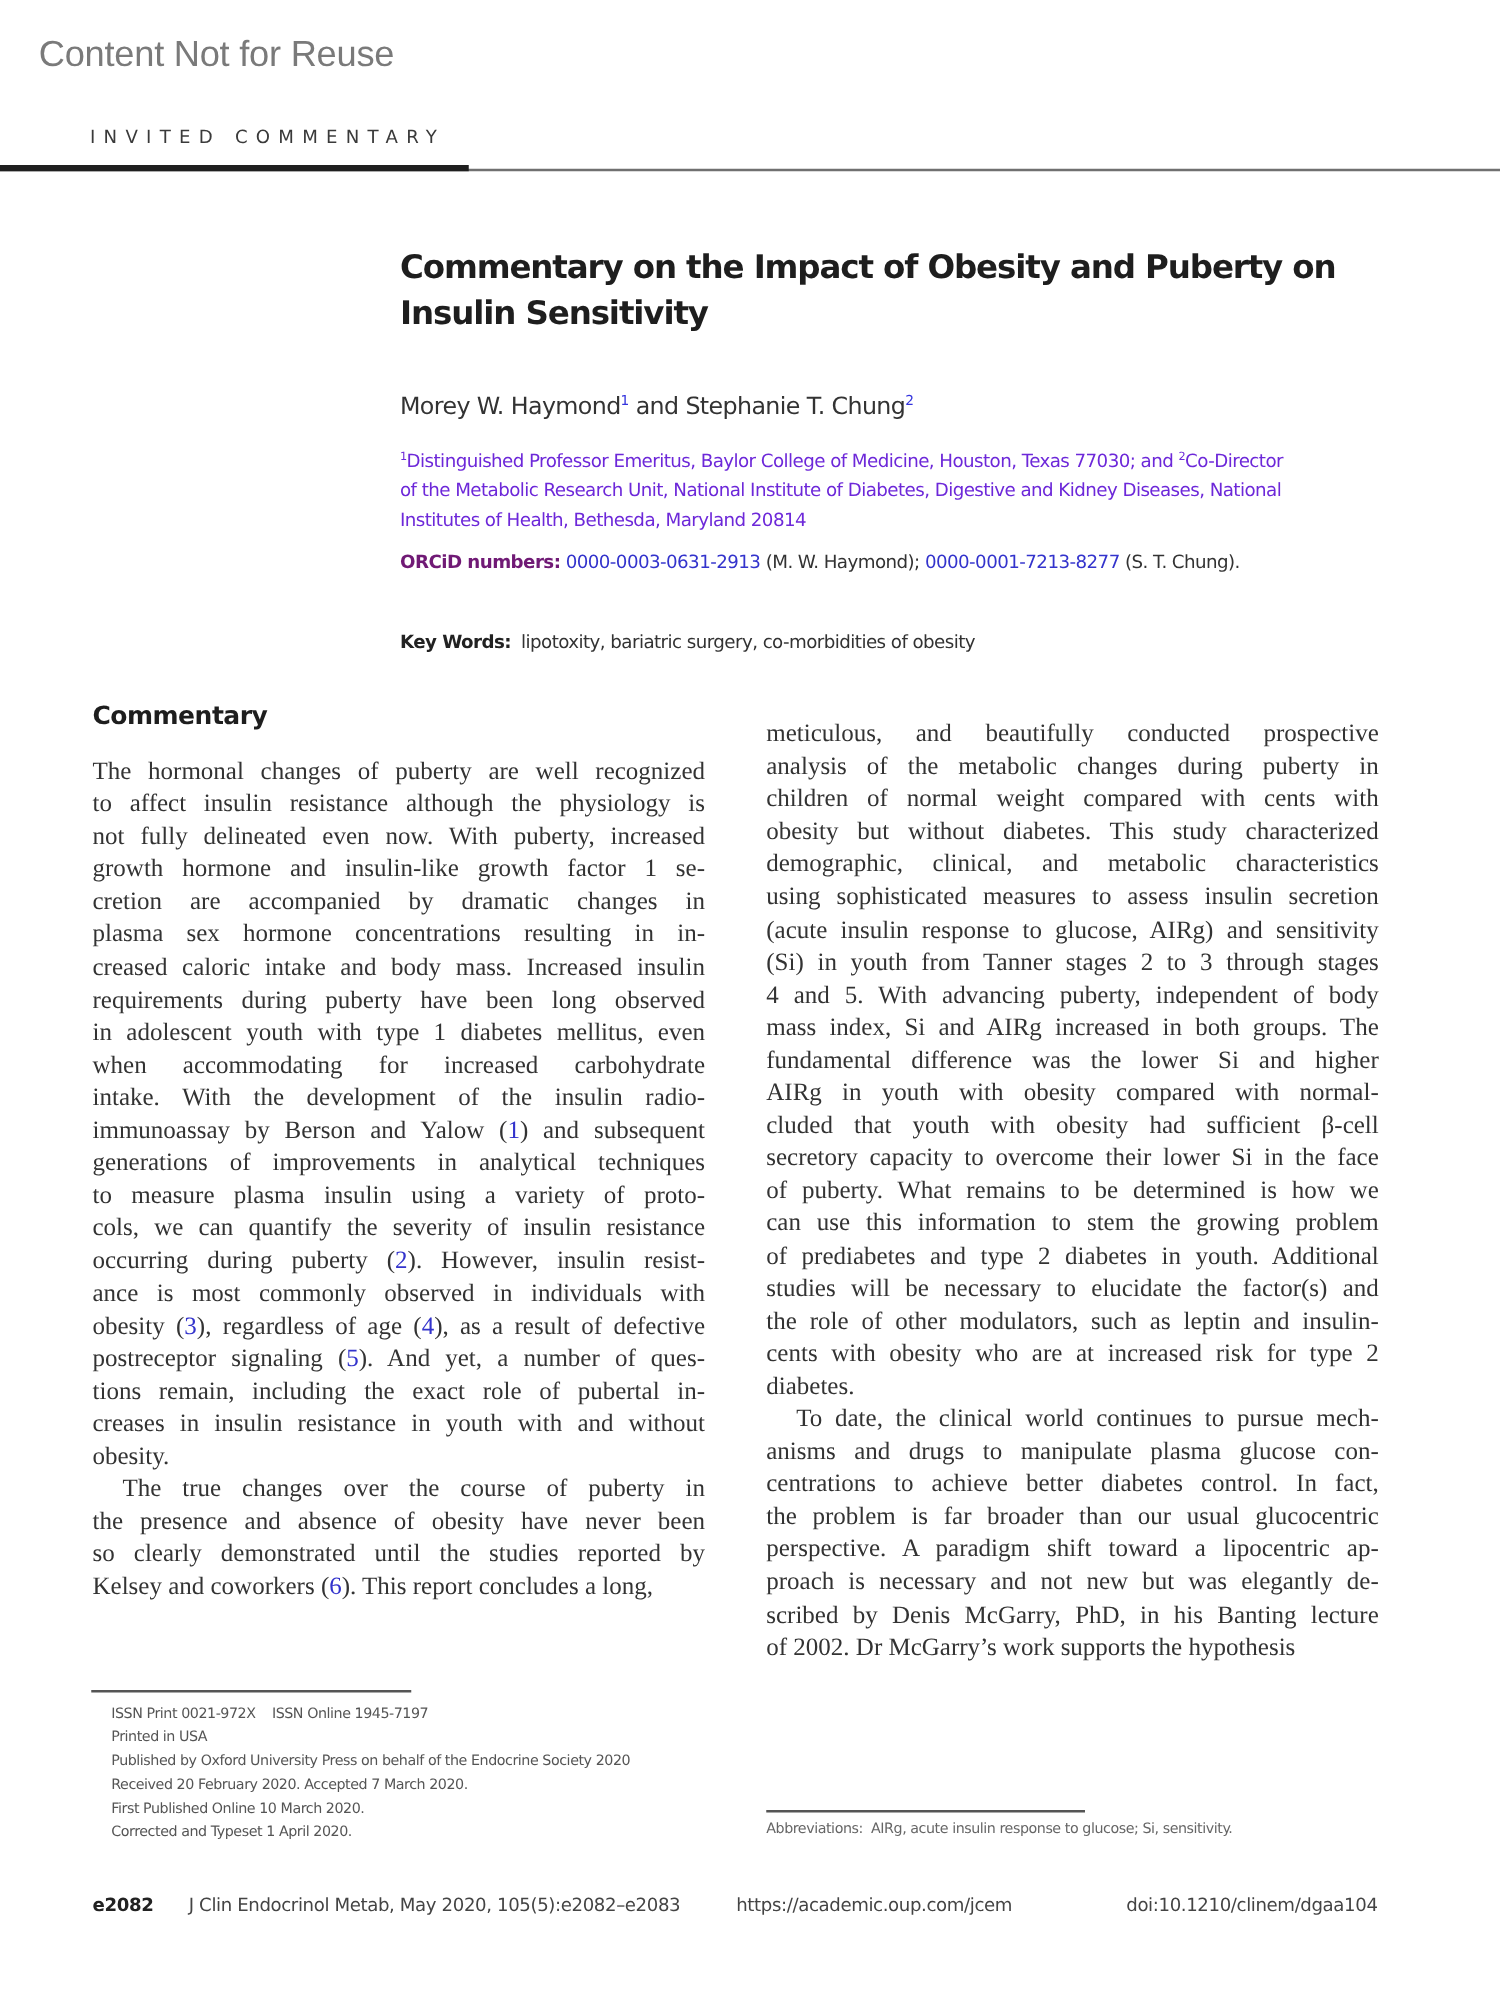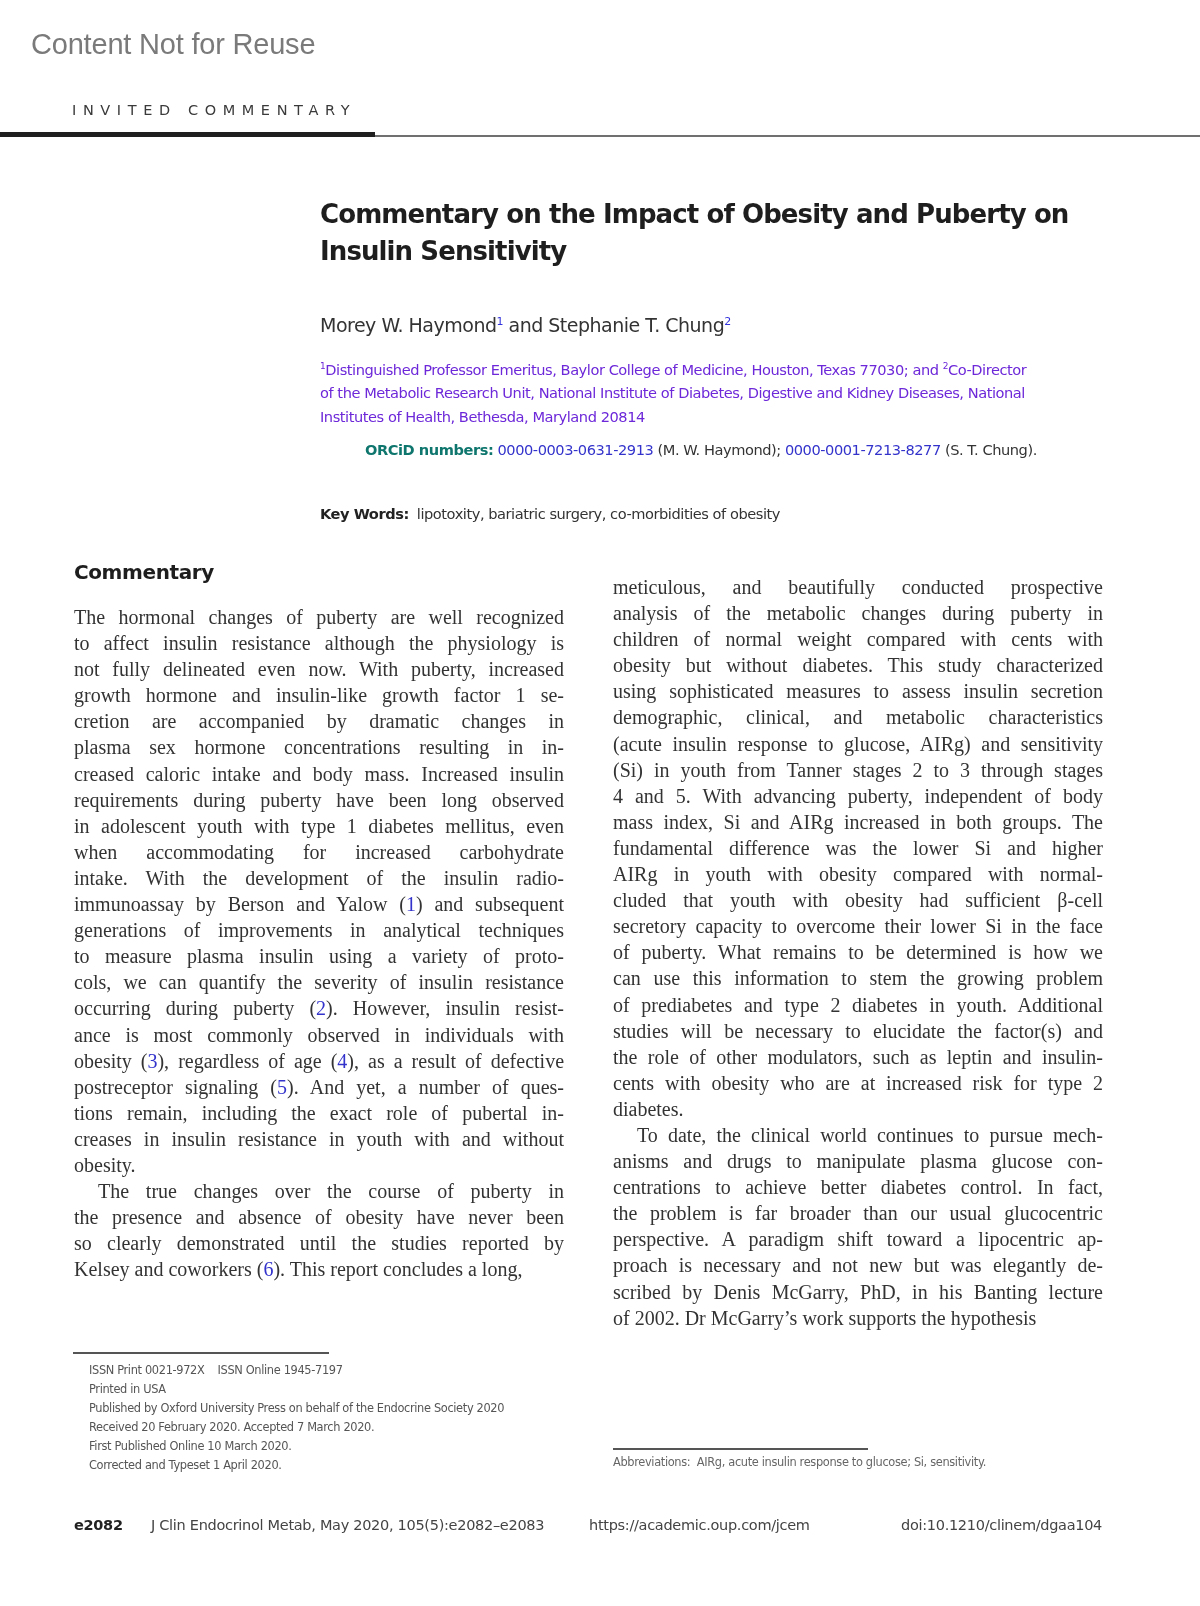--- a/index.html
+++ b/index.html
@@ -8,21 +8,21 @@
   .section-label { position: absolute; left: 72px; top: 102px; font-family: "DejaVu Sans", sans-serif; font-size: 14.5px; letter-spacing: 6.6px; color: #3a3a3a; }
   .rule-thin { position: absolute; left: 0; right: 0; top: 135px; height: 2px; background: #707070; }
   .rule-thick { position: absolute; left: 0; width: 375px; top: 132px; height: 5px; background: #1f1f1f; }
   .head { position: absolute; left: 320px; width: 800px; font-family: "DejaVu Sans", sans-serif; }
   .title { top: 196px; font-family: "DejaVu Sans", sans-serif; font-weight: bold; font-size: 26px; line-height: 37px; color: #1e1e1e; letter-spacing: -0.9px; }
   .authors { top: 314px; font-size: 19px; color: #333; letter-spacing: -0.5px; }
   .authors sup { font-size: 11px; color: #3333dd; }
   .affil { top: 355px; font-size: 14.6px; line-height: 23.5px; color: #6d28d9; letter-spacing: -0.45px; }
   .affil sup { font-size: 9px; }
   .orcid { top: 441px; font-size: 14.6px; color: #333; letter-spacing: -0.45px; }
-  .orcid b { color: #0f766e; margin-left: 45px; }
+  .orcid b { color: #701a75; }
   .link { color: #3333cc; }
   .keywords { top: 505px; font-size: 14.6px; color: #333; letter-spacing: -0.45px; }
   .keywords b { color: #222; margin-right: 8px; }
   .col { position: absolute; width: 490px; font-family: "Liberation Serif", "DejaVu Serif", serif; font-size: 20px; line-height: 26.1px; color: #333; }
   .col .ln { display: block; text-align: justify; text-align-last: justify; white-space: nowrap; height: 26.1px; }
   .col .ln.last { text-align-last: left; }
   .col .ln.indent { text-indent: 24px; }
   .ref { color: #3333cc; }
   .col-left { left: 74px; top: 604px; }
   .col-right { left: 613px; top: 574px; }
@@ -94,22 +94,22 @@
     <span class="ln indent">The true changes over the course of puberty in</span>
     <span class="ln">the presence and absence of obesity have never been</span>
     <span class="ln">so clearly demonstrated until the studies reported by</span>
     <span class="ln last"><span>Kelsey and coworkers (</span><span class="ref">6</span><span>). This report concludes a long,</span></span>
   </div>
 <div class="col col-right" id="col-right">
     <span class="ln">meticulous, and beautifully conducted prospective</span>
     <span class="ln">analysis of the metabolic changes during puberty in</span>
     <span class="ln">children of normal weight compared with cents with</span>
     <span class="ln">obesity but without diabetes. This study characterized</span>
+    <span class="ln">demographic, clinical, and metabolic characteristics</span>
     <span class="ln">using sophisticated measures to assess insulin secretion</span>
-    <span class="ln">demographic, clinical, and metabolic characteristics</span>
     <span class="ln">(acute insulin response to glucose, AIRg) and sensitivity</span>
     <span class="ln">(Si) in youth from Tanner stages 2 to 3 through stages</span>
     <span class="ln">4 and 5. With advancing puberty, independent of body</span>
     <span class="ln">mass index, Si and AIRg increased in both groups. The</span>
     <span class="ln">fundamental difference was the lower Si and higher</span>
     <span class="ln">AIRg in youth with obesity compared with normal-</span>
     <span class="ln">cluded that youth with obesity had sufficient β-cell</span>
     <span class="ln">secretory capacity to overcome their lower Si in the face</span>
     <span class="ln">of puberty. What remains to be determined is how we</span>
     <span class="ln">can use this information to stem the growing problem</span>

